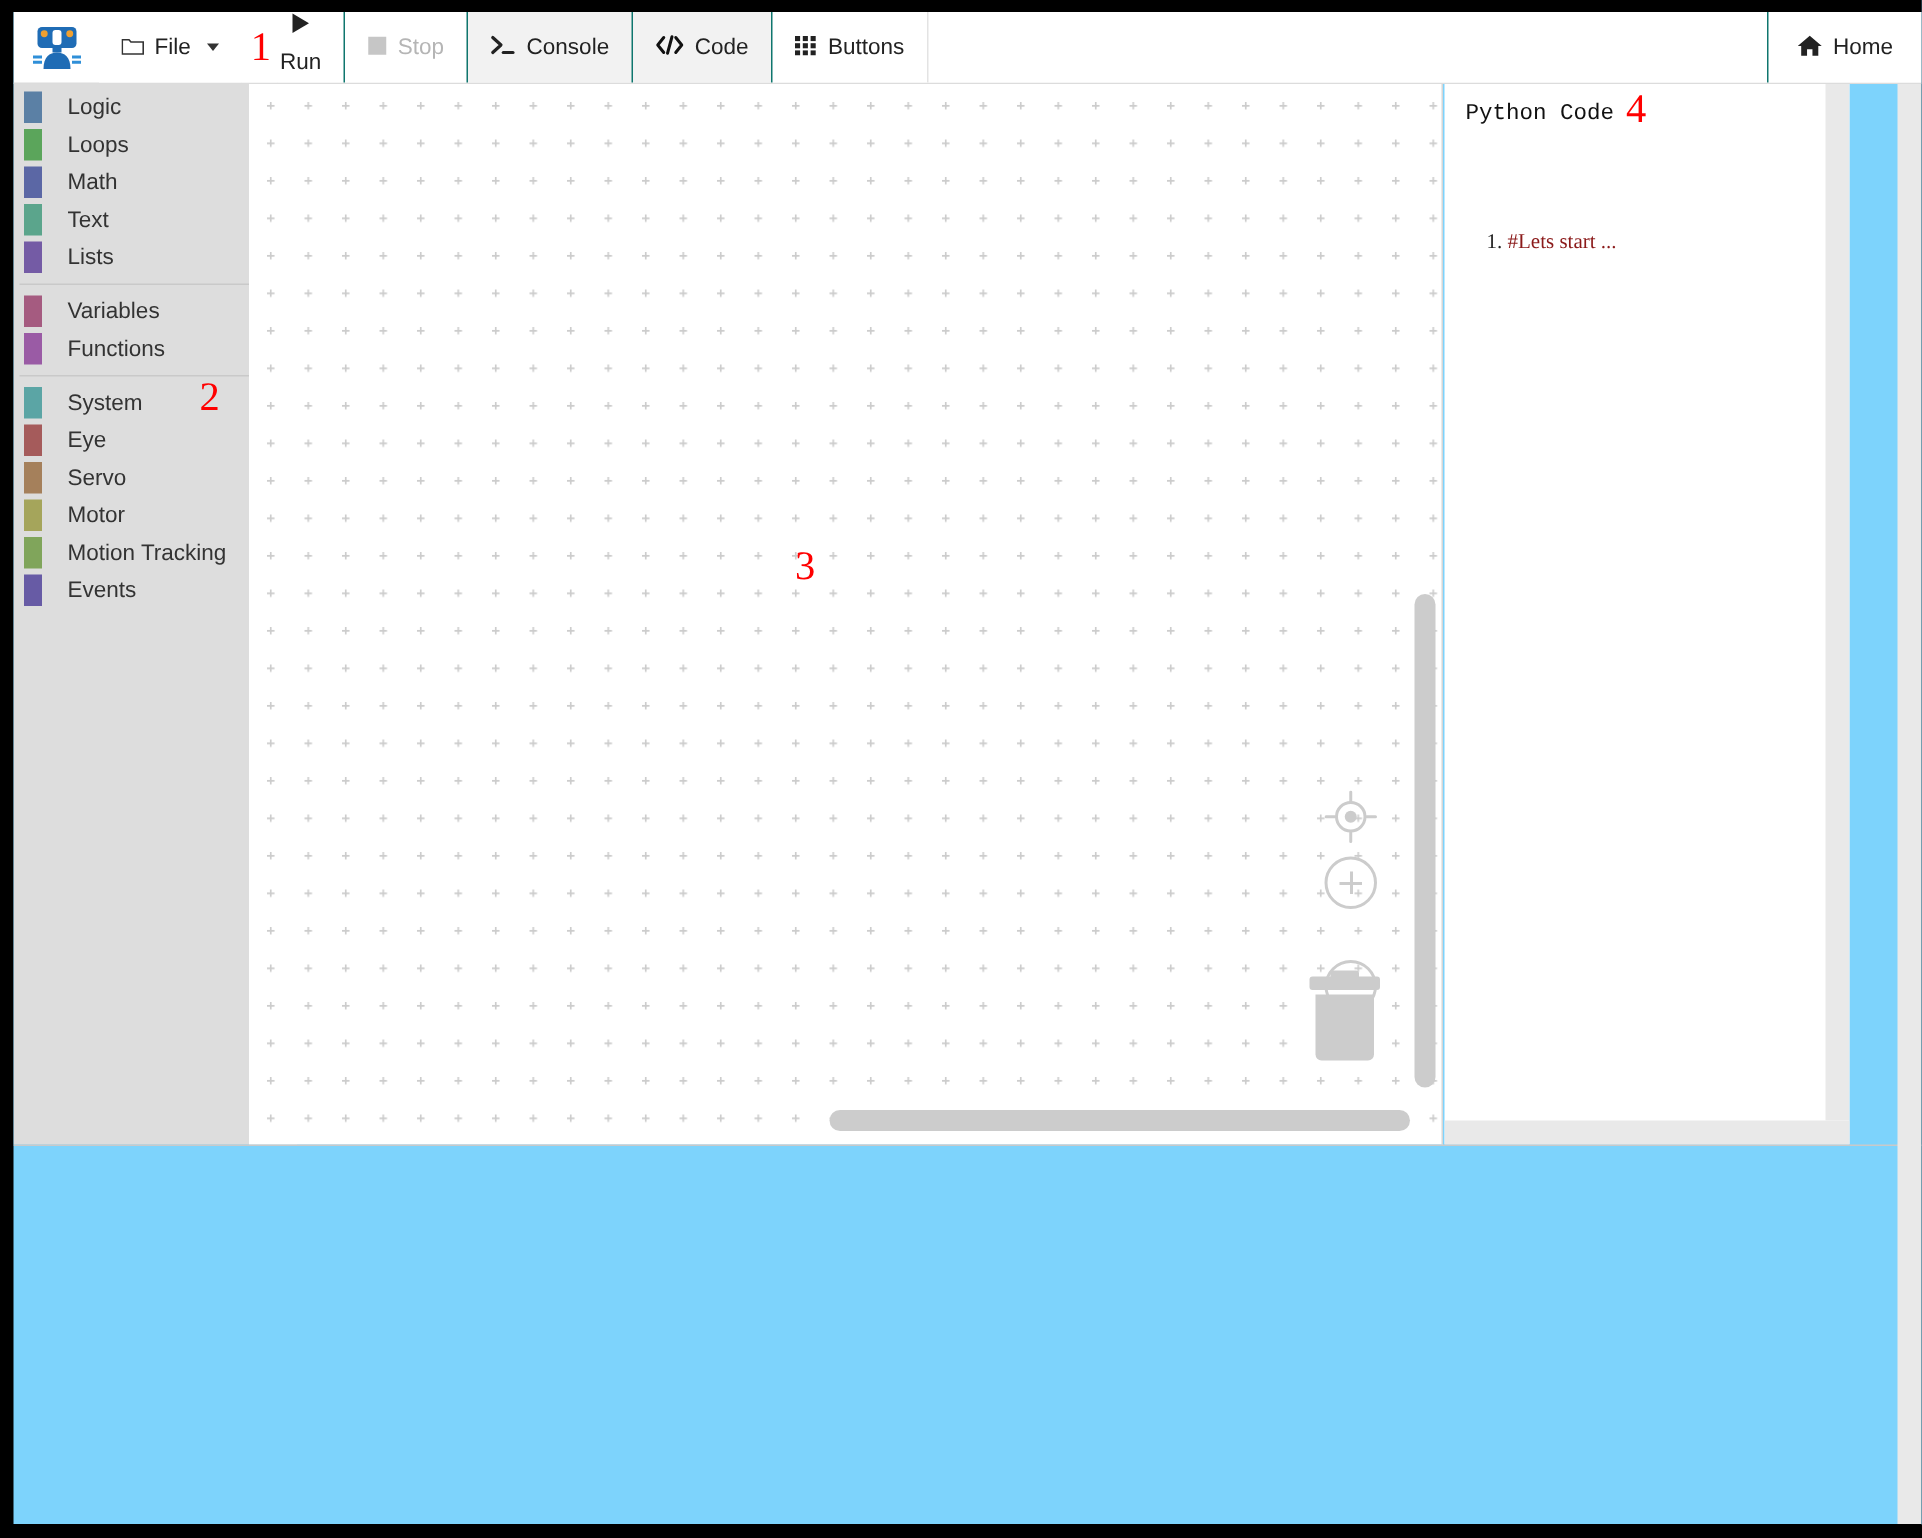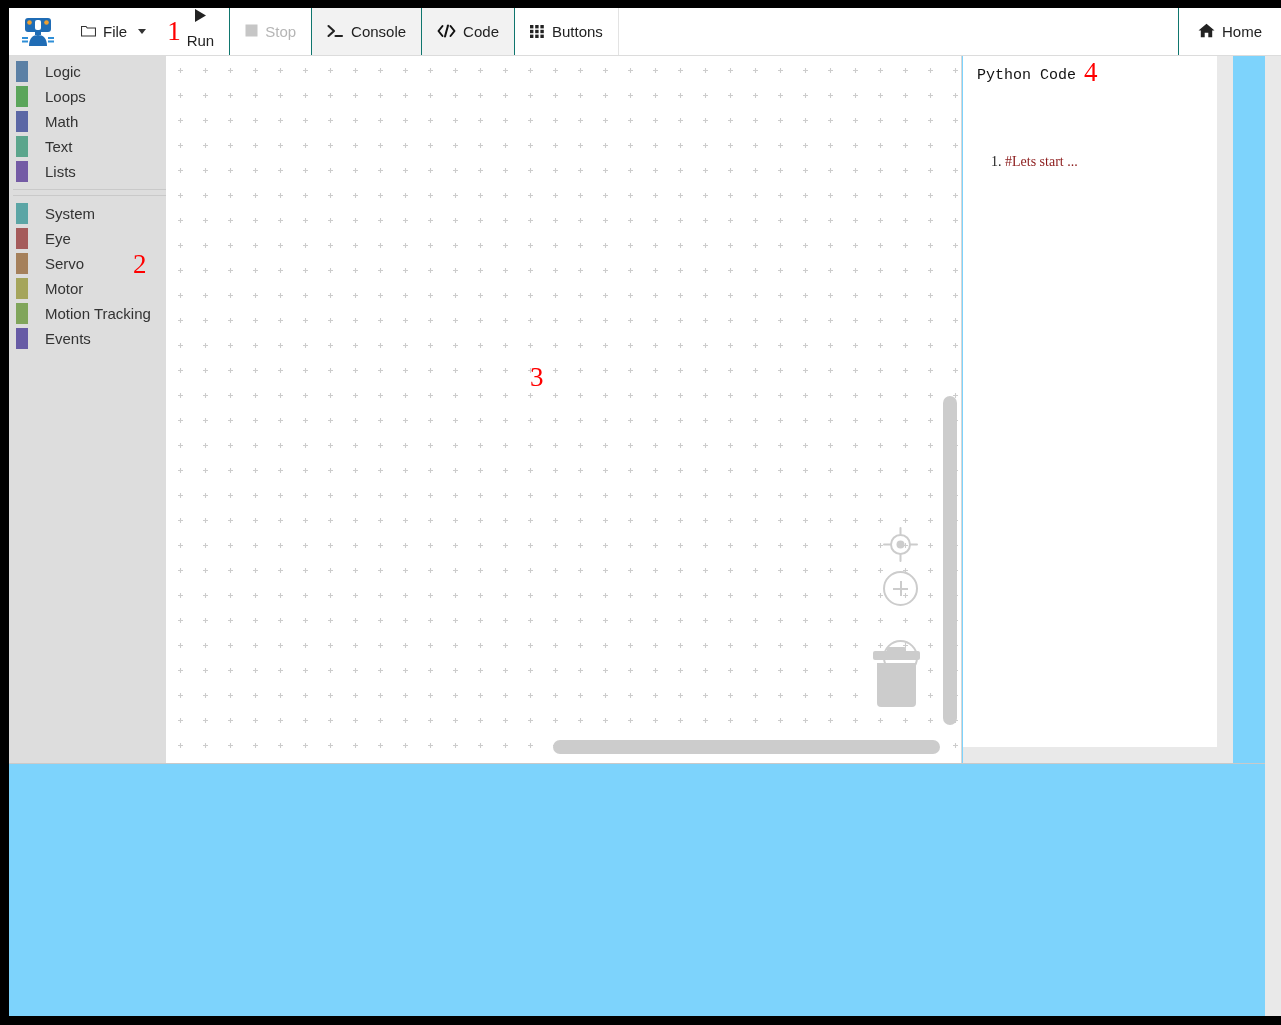--- a/index.html
+++ b/index.html
@@ -459,20 +459,30 @@
           <span class="cat-label">Text</span>
         </div>
         <div class="cat-row">
           <span class="cat-swatch" style="background:#745ba5"></span>
           <span class="cat-label">Lists</span>
         </div>
       </div>
 
       <div class="cat-sep"></div>
 
+      <div>
+        <div class="cat-row">
+          <span class="cat-swatch" style="background:#a55b80"></span>
+          <span class="cat-label">Variables</span>
+        </div>
+        <div class="cat-row">
+          <span class="cat-swatch" style="background:#9a5ba5"></span>
+          <span class="cat-label">Functions</span>
+        </div>
+      </div>
 
       <div class="cat-sep"></div>
 
       <div>
         <div class="cat-row">
           <span class="cat-swatch" style="background:#5ba5a5"></span>
           <span class="cat-label">System</span>
         </div>
         <div class="cat-row">
           <span class="cat-swatch" style="background:#a55b5b"></span>

